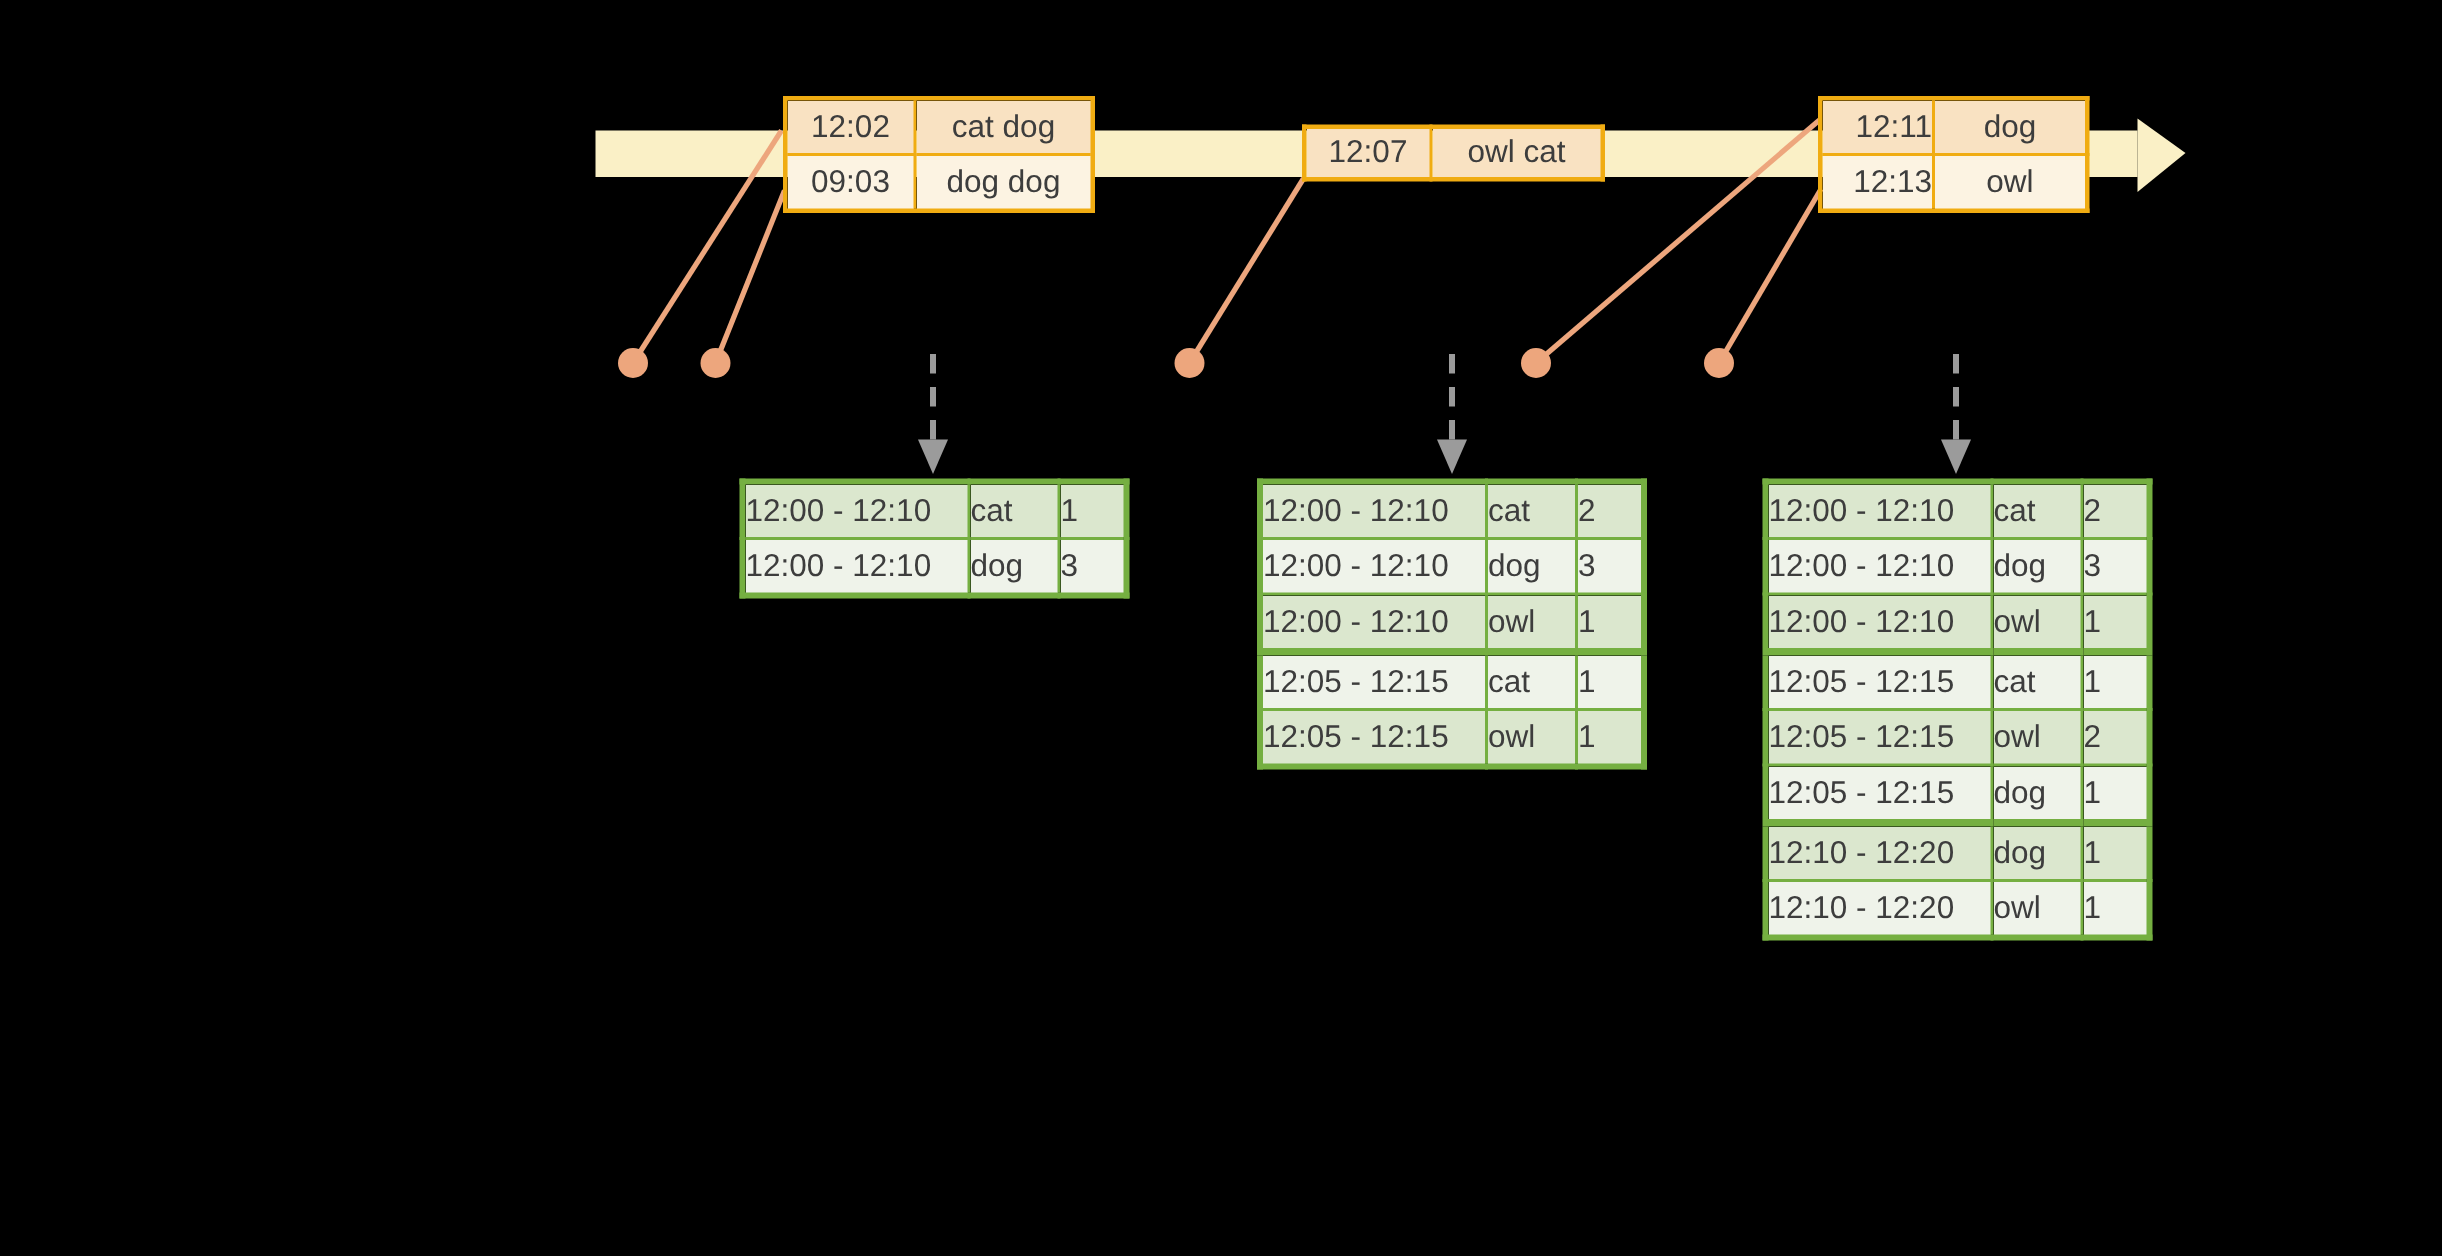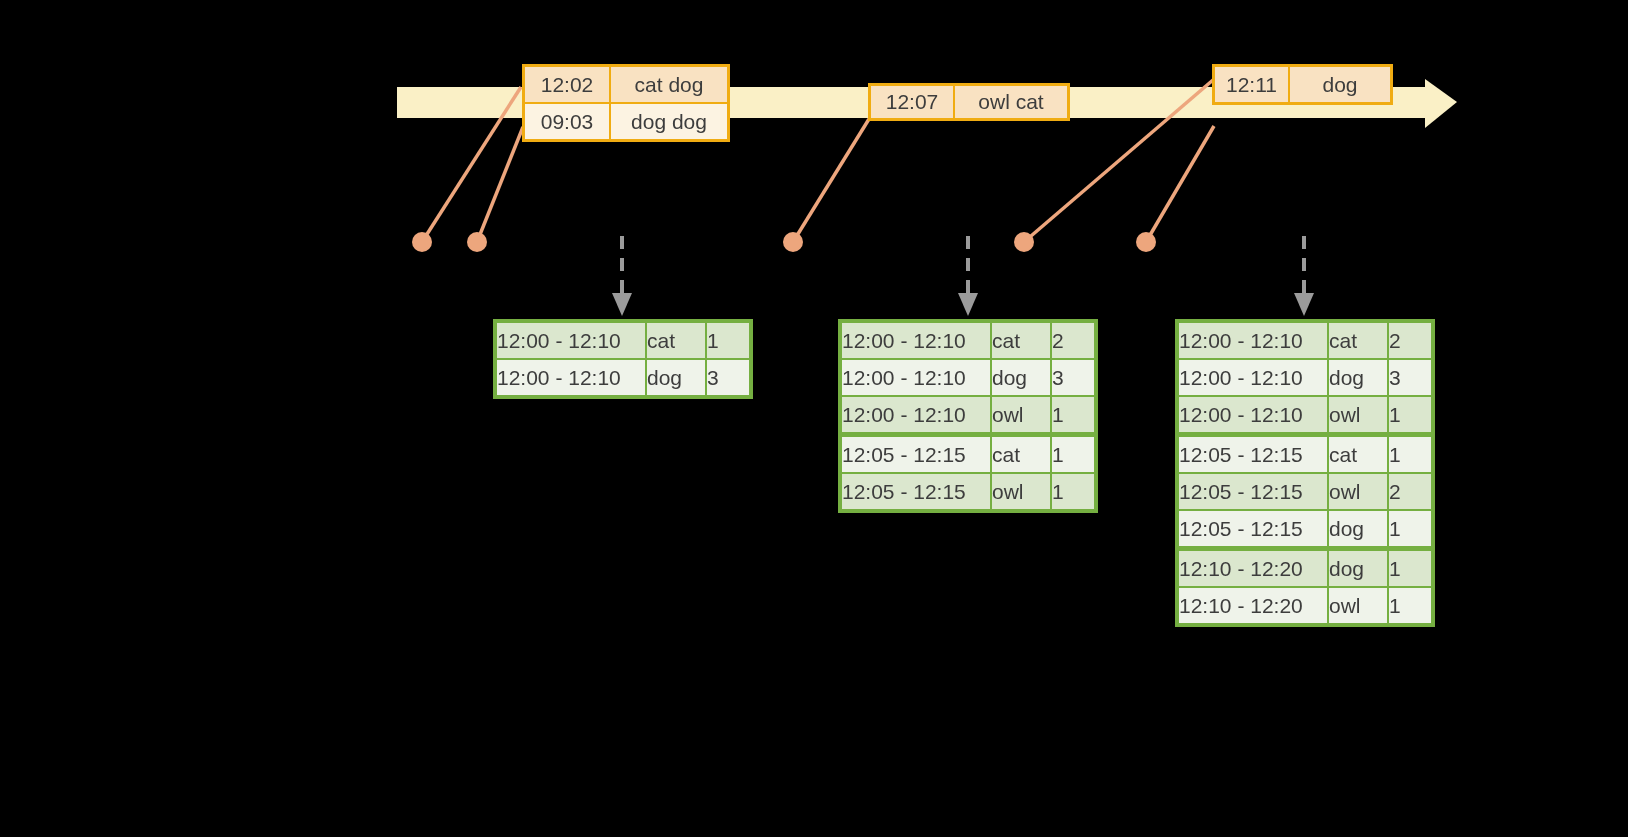--- a/index.html
+++ b/index.html
@@ -32,21 +32,21 @@
   
   .etable{border:3px solid var(--gold);}
   .etable td{border:2px solid var(--gold);text-align:center;padding:0;overflow:hidden;white-space:nowrap;}
   .etable tr.dark td{background:var(--peach_dark);}
   .etable tr.light td{background:var(--peach_light);}
   #ebox1{left:522px;top:64px;width:208px;} #ebox1 td{height:35px;}
   #ebox1 .c1{width:84px;} #ebox1 .c2{width:116px;}
   #ebox2{left:868px;top:83px;width:202px;padding-left:19px;} #ebox2 td{height:32px;}
   #ebox2 .c1{width:82px;} #ebox2 .c2{width:112px;}
   #ebox3{left:1212px;top:64px;width:181px;} #ebox3 td{height:35px;}
-  #ebox3 .c1{width:73px;} #ebox3 .c2{width:100px;}
+  #ebox3 .c1{width:73px;text-align:right;} #ebox3 .c2{width:100px;}
 
   
   .rtable{border:4px solid var(--green);}
   .rtable td{border:2px solid var(--green);height:35px;text-align:left;padding:0;overflow:hidden;white-space:nowrap;}
   .rtable tr.dark td{background:var(--row_dark);}
   .rtable tr.light td{background:var(--row_light);}
   .rtable tr.gstart td{border-top-width:5px;}
   .rtable .cw{width:148px;} .rtable .cword{width:58px;margin-top:24px;} .rtable .ccnt{width:42px;}
   #rtable1{left:493px;top:319px;width:258px;}
   #rtable2{left:838px;top:319px;width:260px;}
@@ -103,20 +103,24 @@
     </tr>
   </tbody>
     </table>
 
   <table id="ebox3" class="etable">
     <tbody>
         <tr class="dark">
       <td class="c1">12:11</td>
       <td class="c2">dog</td>
     </tr>
+    <tr class="light">
+      <td class="c1">12:13</td>
+      <td class="c2">owl</td>
+    </tr>
   </tbody>
     </table>
 
   <table id="rtable1" class="rtable">
     <tbody>
         <tr class="dark">
       <td class="cw">12:00 - 12:10</td>
       <td class="cword">cat</td>
       <td class="ccnt">1</td>
     </tr>

